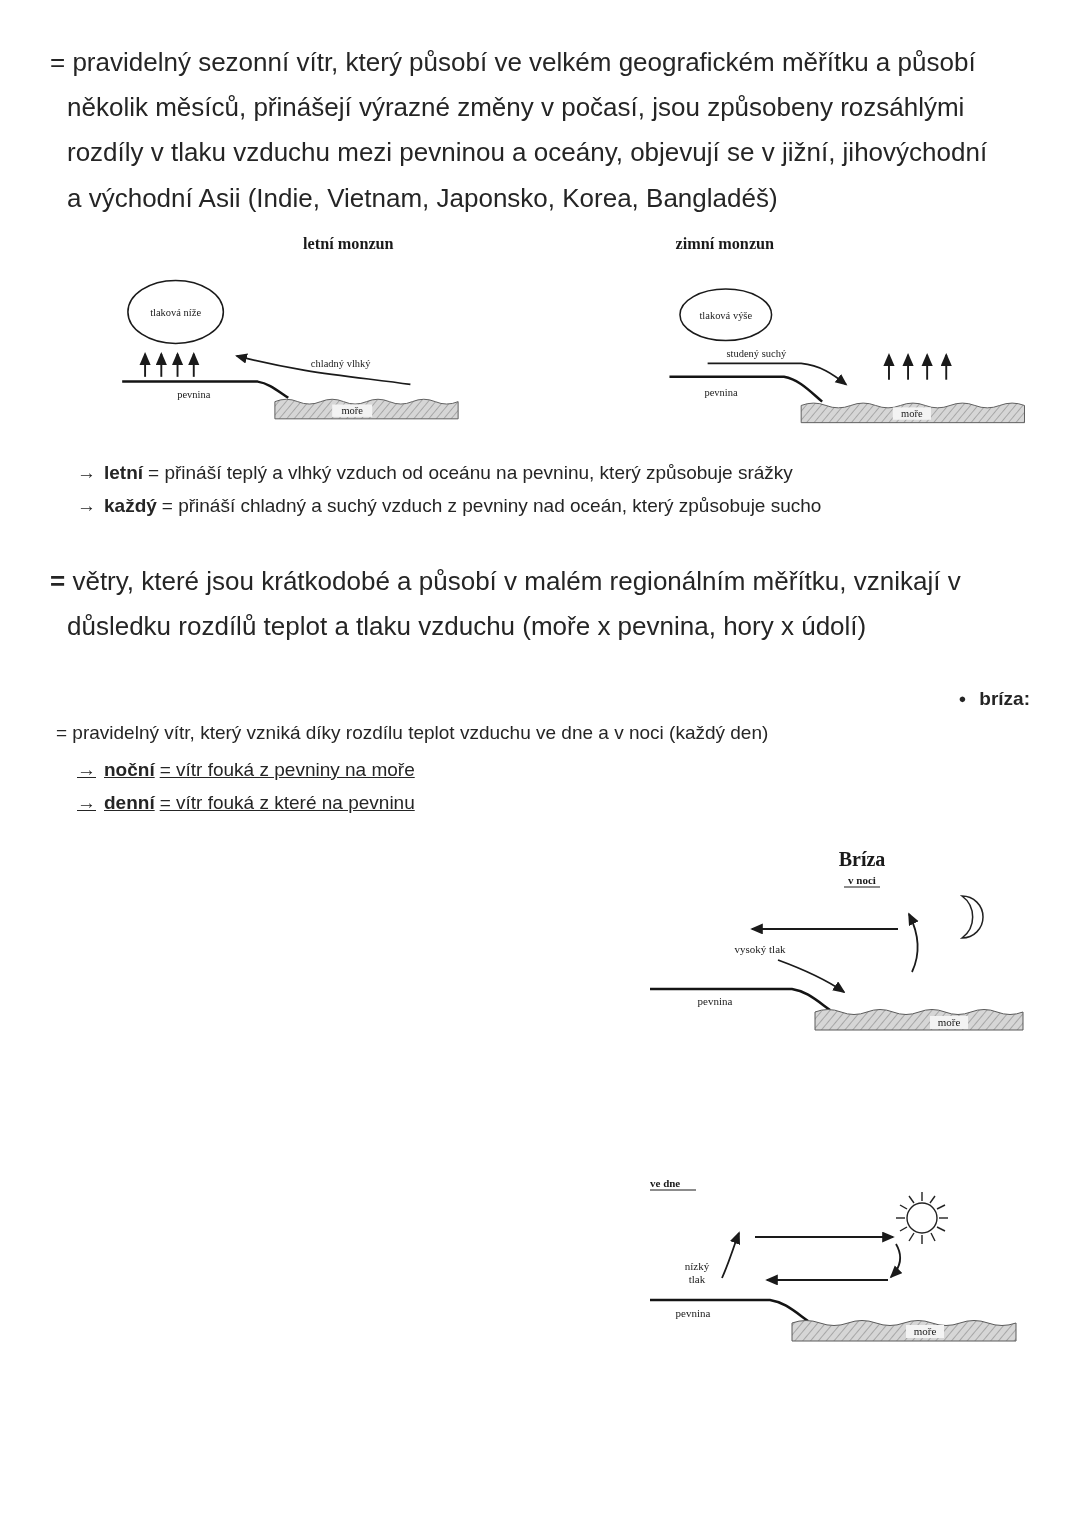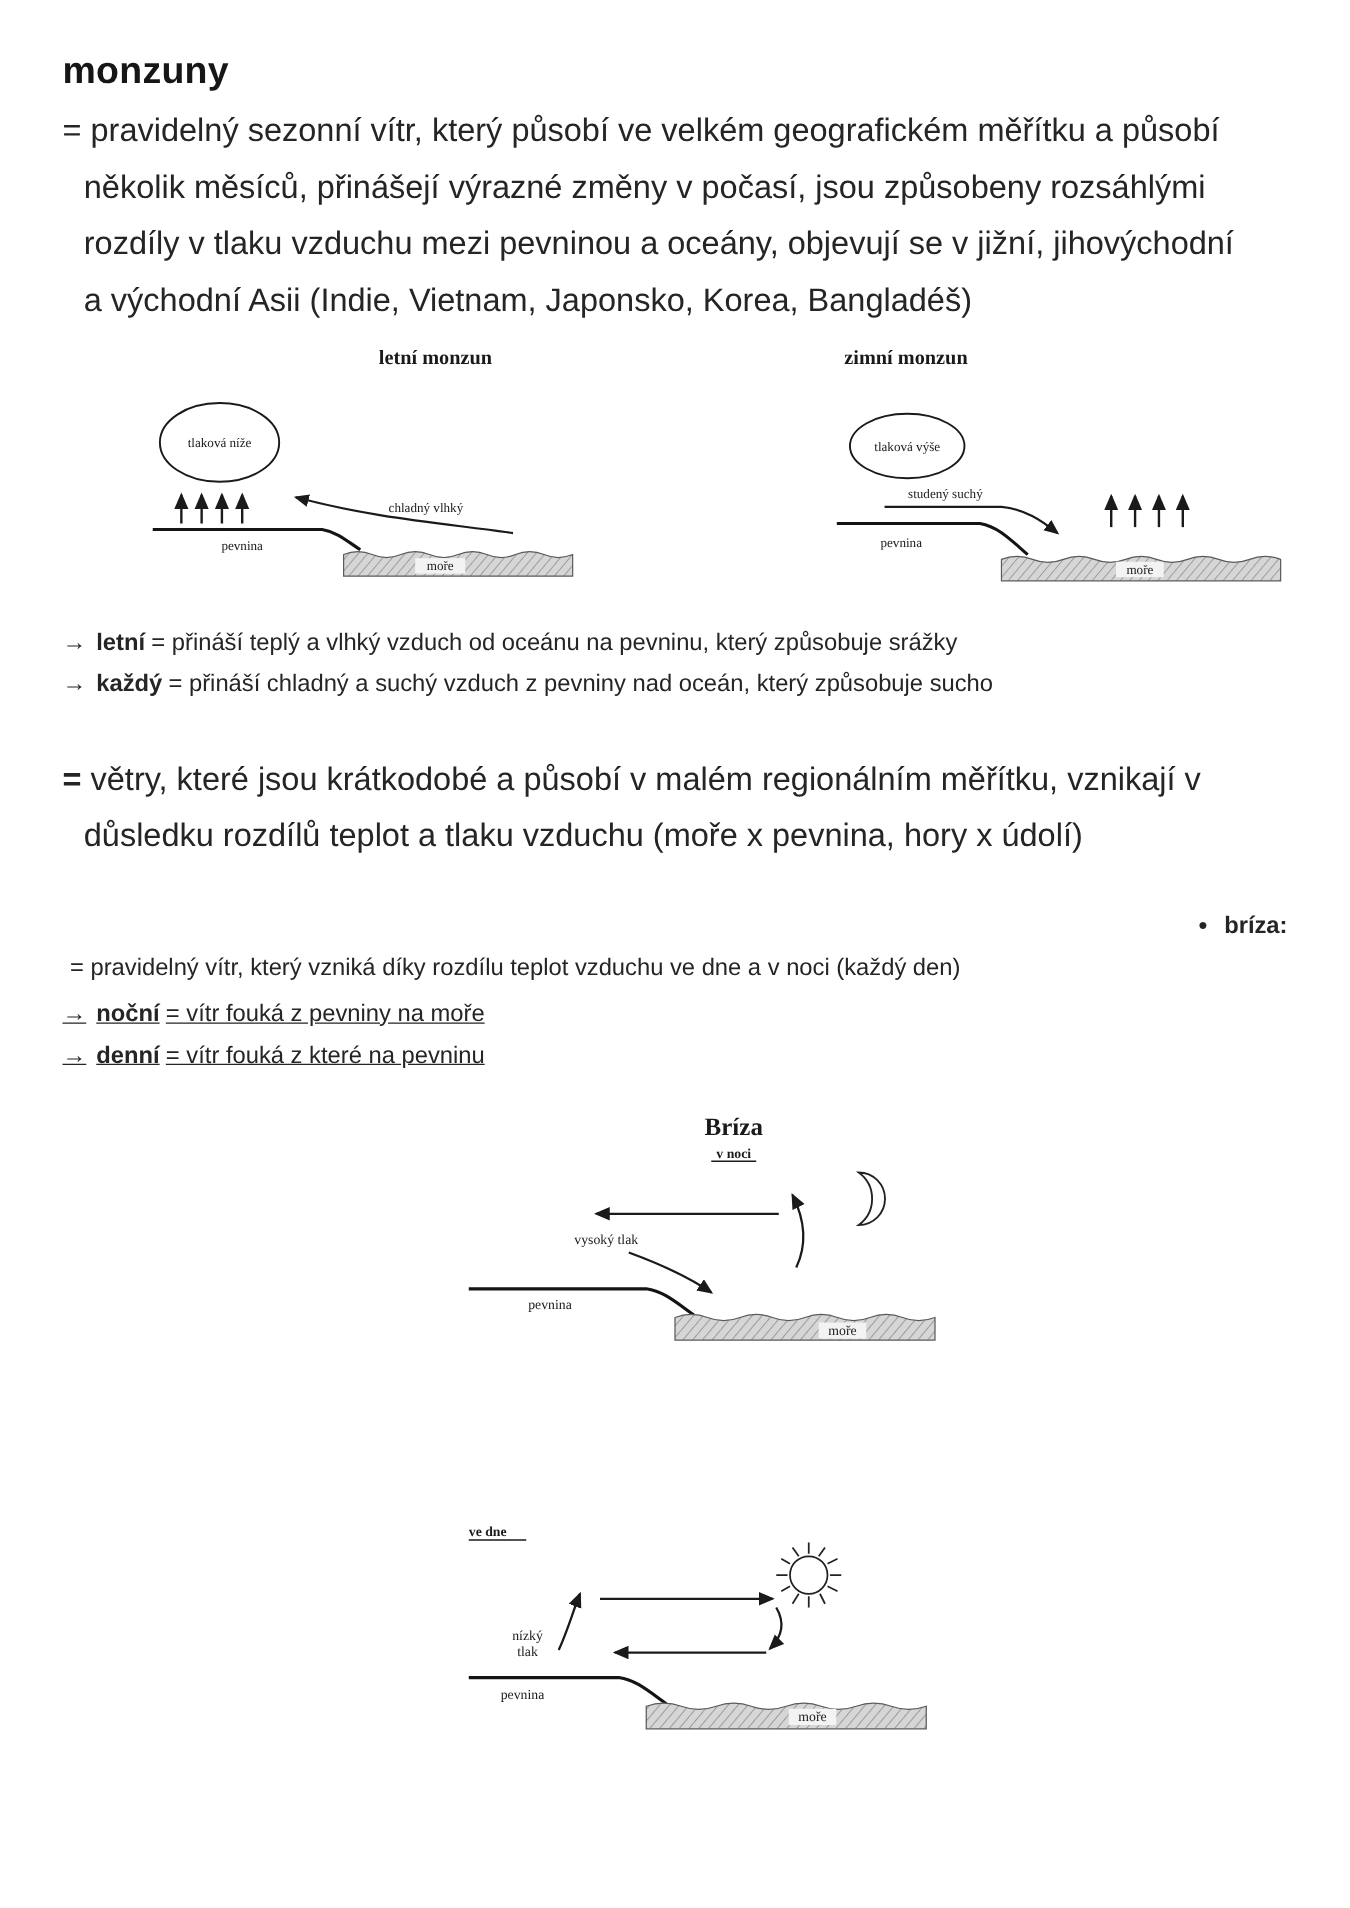--- a/index.html
+++ b/index.html
@@ -12,27 +12,27 @@
   .page { padding:40px 50px 0 50px; }
   .heading {
     font-size:30px; font-weight:700; color:#161616;
     margin-bottom:8px; letter-spacing:0.2px;
   }
   .def {
     font-size:26px; line-height:1.74; max-width:940px;
     padding-left:17px; text-indent:-17px;
   }
   .def .eq-bold { font-weight:700; }
-  .diagrams-row { display:flex; align-items:center;gap:48px; }
+  .diagrams-row { display:flex; align-items:flex-end;gap:48px; }
   .row1 { margin-top:8px; margin-left:55px; }
   .row1 .gap { width:75px; flex:0 0 auto; }
   .row2 { margin-top:24px; margin-left:40px;flex-direction:column; }
   .row2 .gap { width:110px; flex:0 0 auto; }
   .row2 svg.shift-down { margin-top:30px; }
-  .arrow-list { margin-top:22px; }
+  .arrow-list { margin-top:22px;margin-left:27px; }
   .arrow-item { font-size:19px; line-height:1.76; }
   .arrow-item .arrow { font-weight:600; margin-right:8px; }
   .arrow-item strong { font-weight:700; margin-right:5px; }
   .section2 { margin-top:36px; }
   .breeze-bullet { margin-top:34px; margin-left:27px; font-size:19px; line-height:1.7;text-align:right; }
   .breeze-bullet .dot { font-size:13px; margin-right:13px; vertical-align:2px; }
   .breeze-bullet strong { font-weight:700; }
   .breeze-def { font-size:19px; line-height:1.74; margin-left:6px; }
 
   
@@ -49,21 +49,20 @@
   .arrowline line { stroke:#1a1a1a; stroke-width:2; }
   .ul { stroke:#1a1a1a; stroke-width:1.1; }
   .lblbg { fill:#f3f3f3; }
 </style>
 </head>
 <body>
 
 <div class="page">
 
   <section>
-    <h1 class="heading">monzuny</h1>
     <p class="def">= pravidelný sezonní vítr, který působí ve velkém geografickém měřítku a působí několik měsíců, přinášejí výrazné změny v počasí, jsou způsobeny rozsáhlými rozdíly v tlaku vzduchu mezi pevninou a oceány, objevují se v jižní, jihovýchodní a východní Asii (Indie, Vietnam, Japonsko, Korea, Bangladéš)</p>
 
     <div class="diagrams-row row1">
 
       <svg width="400" height="205" viewBox="0 0 400 205">
         <defs>
           <marker id="ah1" markerWidth="8" markerHeight="8" refX="6" refY="3" orient="auto" markerUnits="strokeWidth">
             <path d="M0,0 L7,3 L0,6 Z" fill="#1a1a1a"></path>
           </marker>
           <pattern id="sea1" width="6" height="6" patternUnits="userSpaceOnUse" patternTransform="rotate(40)">

